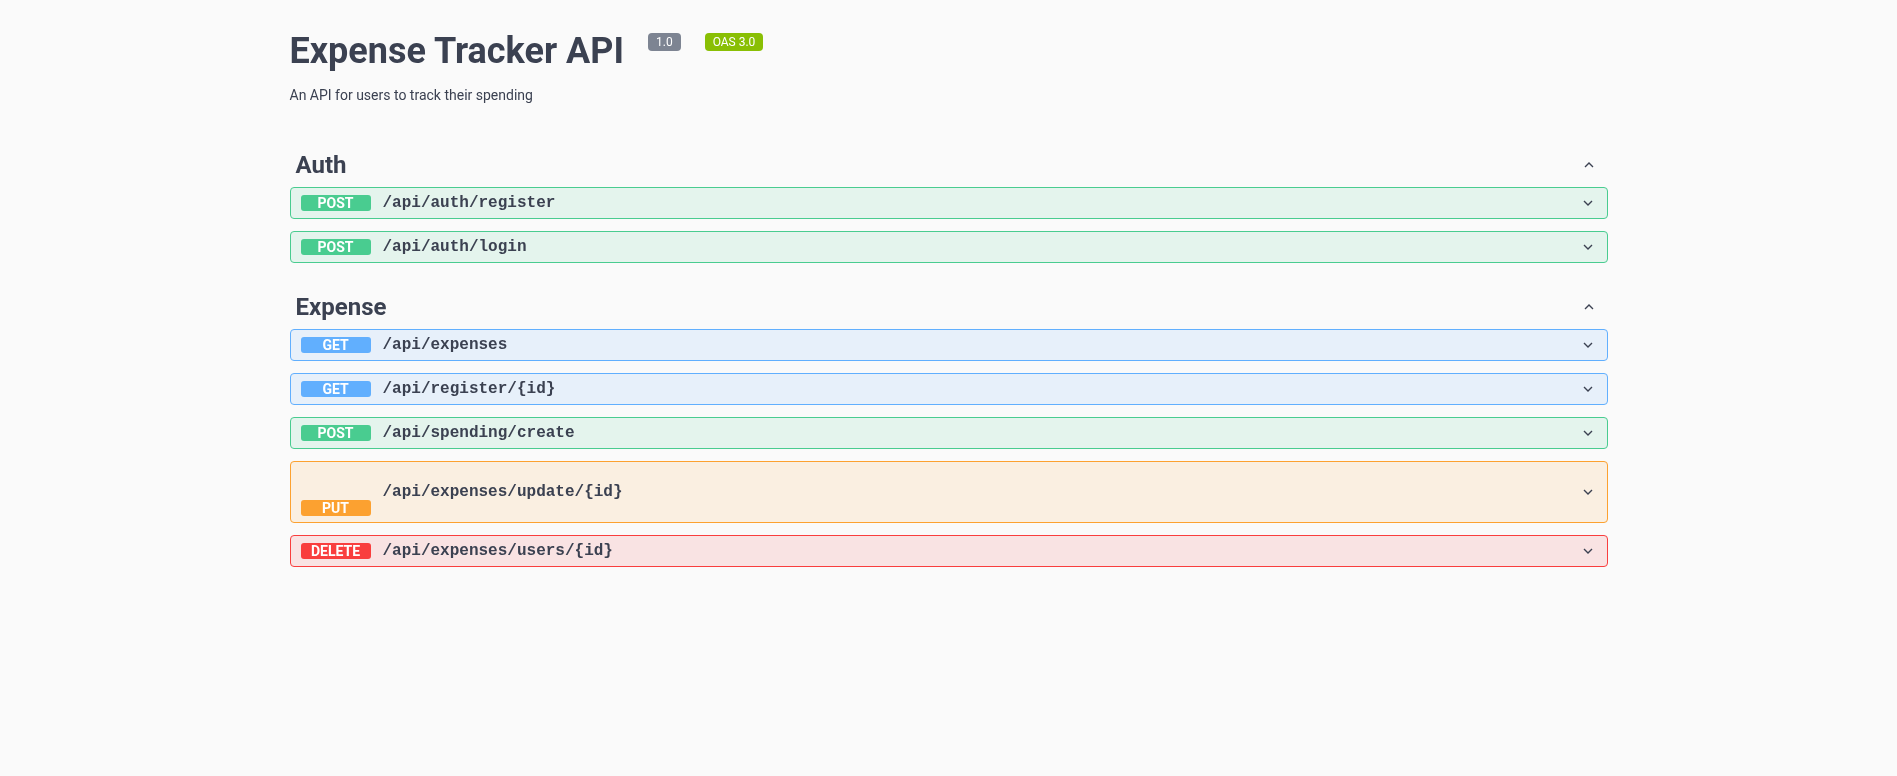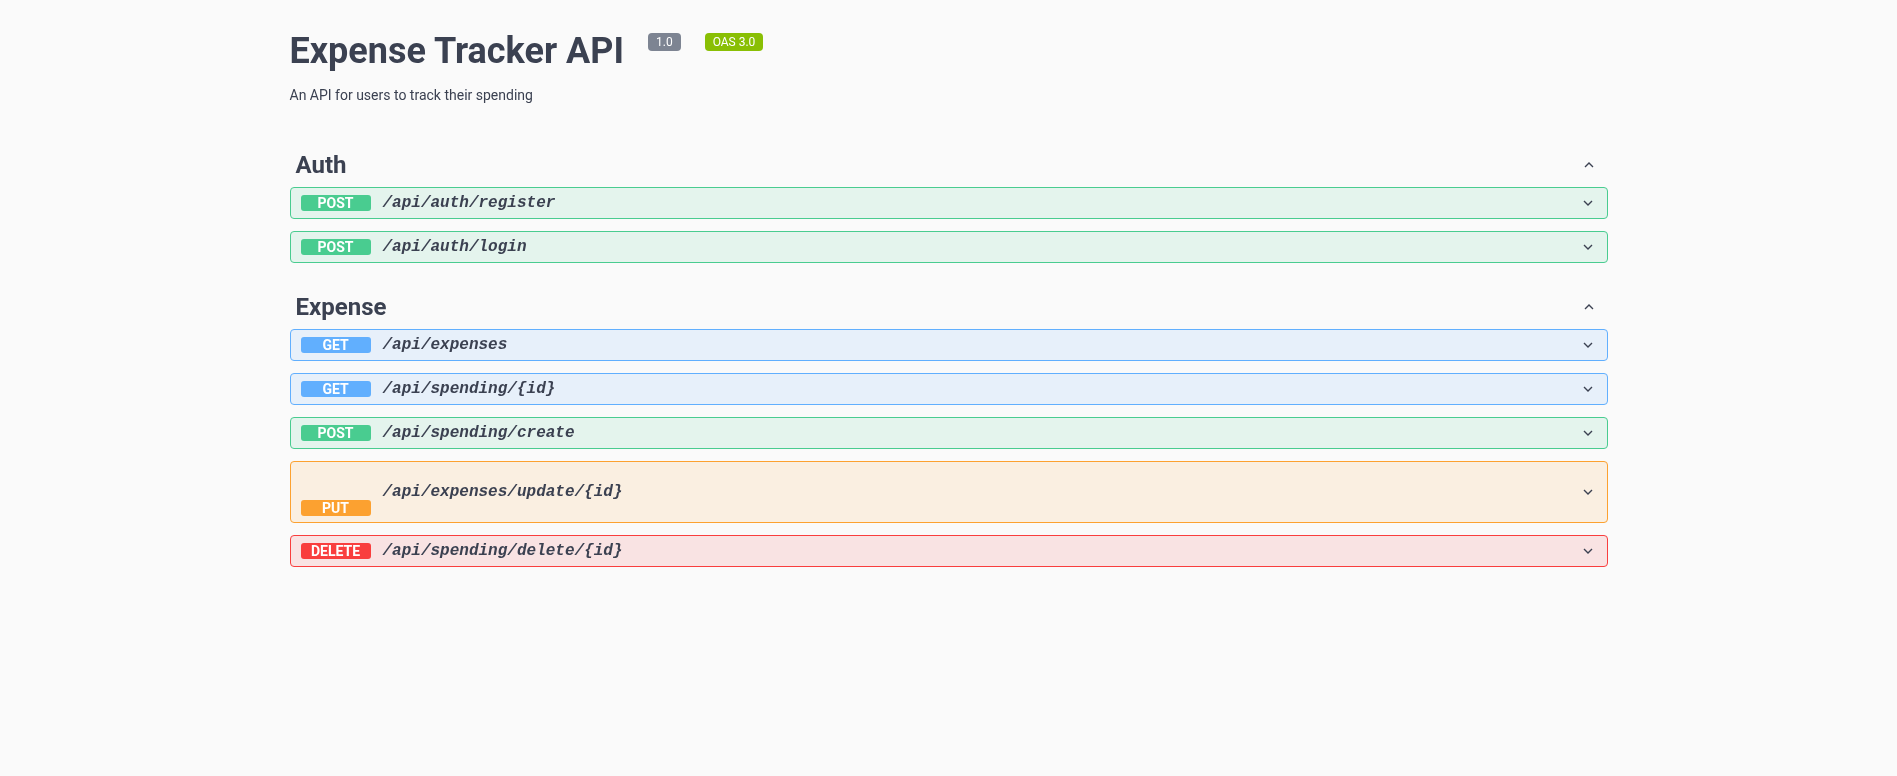--- a/index.html
+++ b/index.html
@@ -91,21 +91,20 @@
   .pill-get    { background: #61affe; }
   .pill-post   { background: #49cc90; }
   .pill-put    { background: #fca130; margin-top: 32px; }
   .pill-delete { background: #f93e3e; }
   .op-path {
     font-family: "SFMono-Regular", Consolas, "Liberation Mono", Menlo, monospace;
     font-size: 16px;
     font-weight: 600;
     color: #3b4151;
     flex: 1 1 auto;
-    font-style: italic;
   }
   .op .chevron svg { stroke: #3b4151; }
 </style>
 </head>
 <body>
 
 <div class="container">
 
   <div class="header-block">
     <div class="title-row">
@@ -162,21 +161,21 @@
       <span class="op-path">/api/expenses</span>
       <span class="chevron">
         <svg viewBox="0 0 24 24">
             <polyline points="6 9 12 15 18 9"></polyline>
           </svg>
       </span>
     </div>
 
     <div class="op op-get">
       <span class="method-pill pill-get">GET</span>
-      <span class="op-path">/api/spending/{id}</span>
+      <span class="op-path">/api/register/{id}</span>
       <span class="chevron">
         <svg viewBox="0 0 24 24">
             <polyline points="6 9 12 15 18 9"></polyline>
           </svg>
       </span>
     </div>
 
     <div class="op op-post">
       <span class="method-pill pill-post">POST</span>
       <span class="op-path">/api/spending/create</span>
@@ -192,21 +191,21 @@
       <span class="op-path">/api/expenses/update/{id}</span>
       <span class="chevron">
         <svg viewBox="0 0 24 24">
             <polyline points="6 9 12 15 18 9"></polyline>
           </svg>
       </span>
     </div>
 
     <div class="op op-delete">
       <span class="method-pill pill-delete">DELETE</span>
-      <span class="op-path">/api/spending/delete/{id}</span>
+      <span class="op-path">/api/expenses/users/{id}</span>
       <span class="chevron">
         <svg viewBox="0 0 24 24">
             <polyline points="6 9 12 15 18 9"></polyline>
           </svg>
       </span>
     </div>
   </div>
 
 </div>
 

